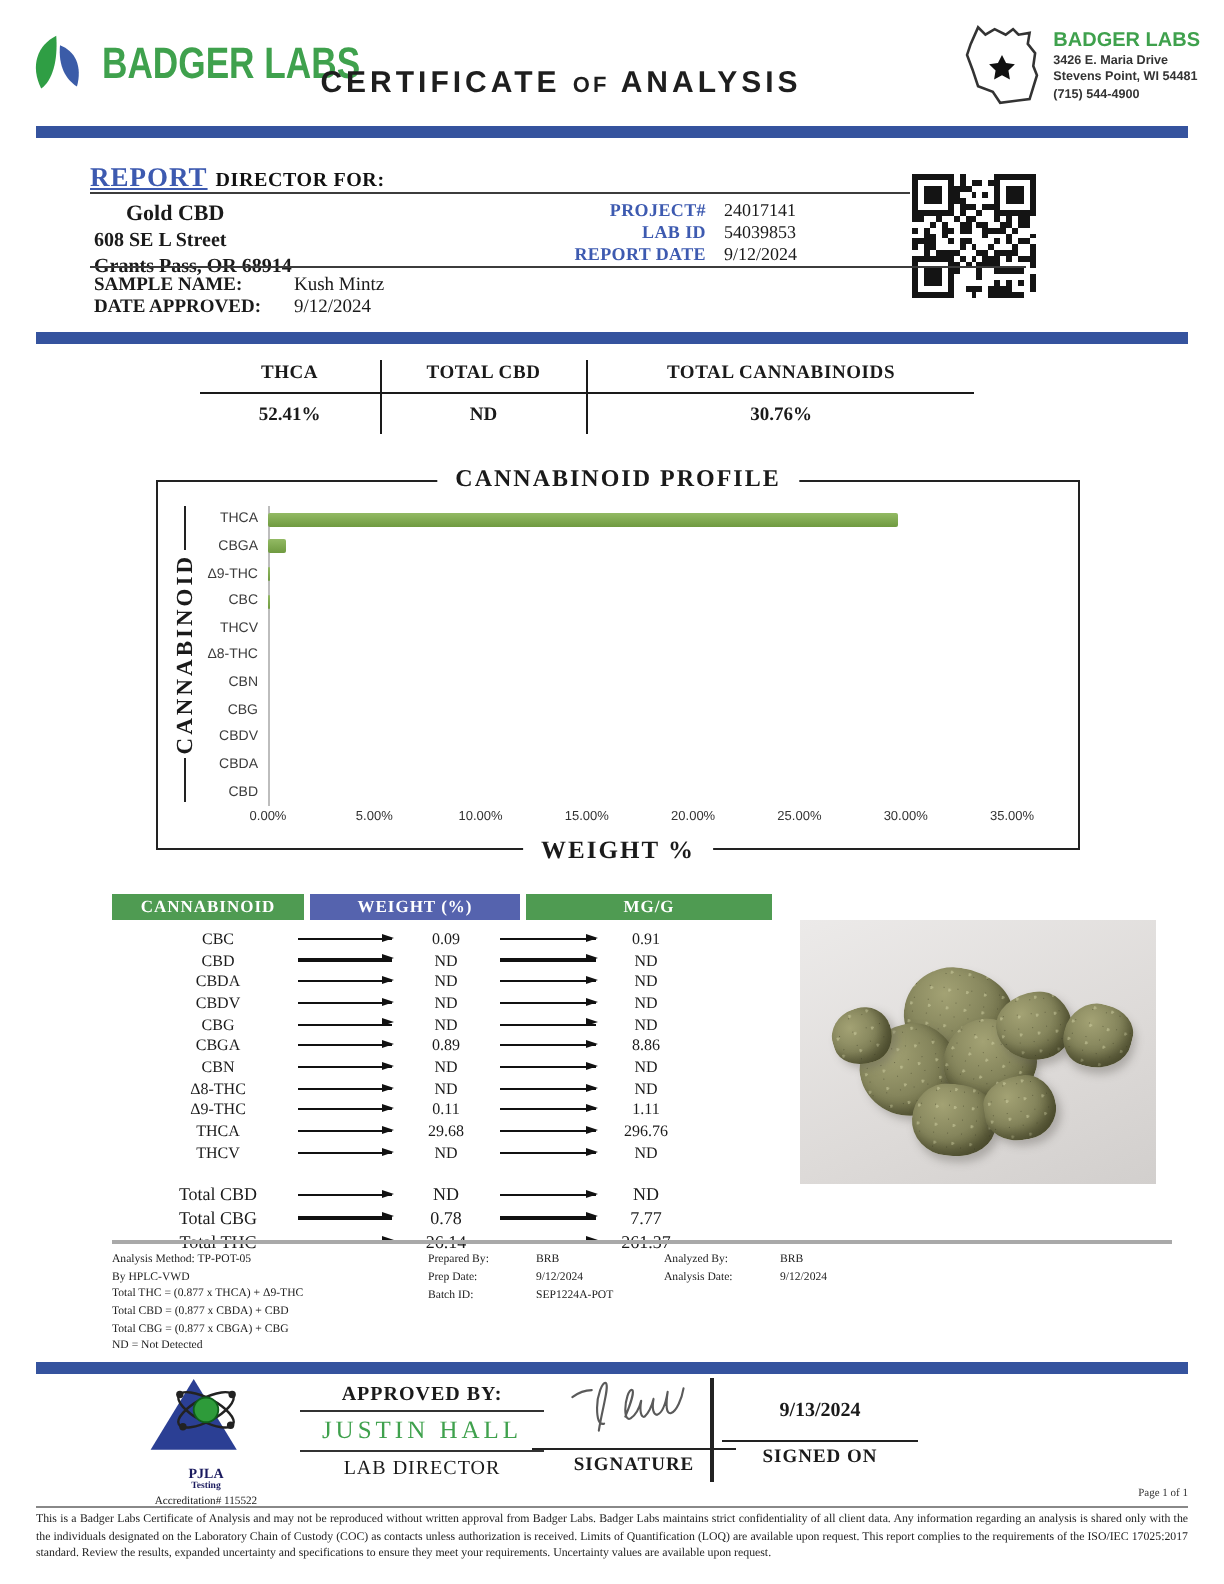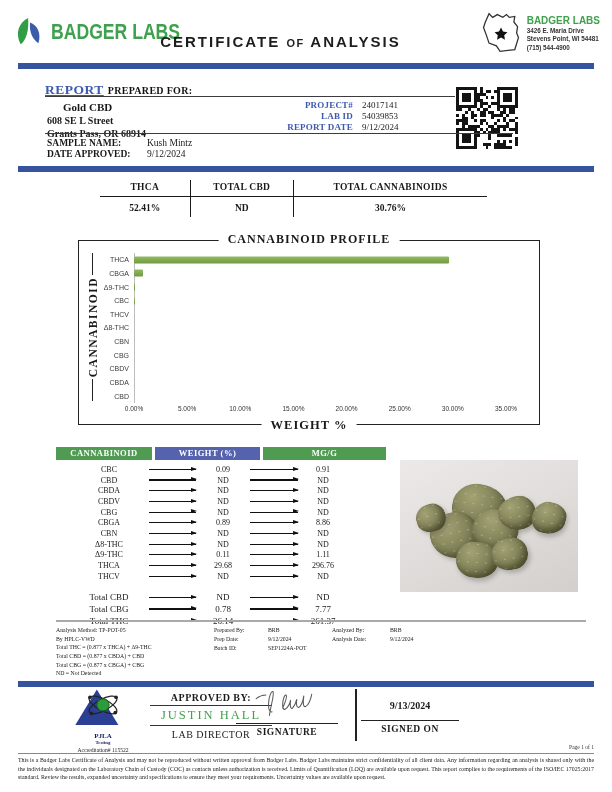--- a/index.html
+++ b/index.html
@@ -110,21 +110,21 @@
 
   
   .pjla{position:absolute;left:48px;top:688px;width:110px;text-align:center;line-height:1.15;}
   .pjla-name{font-weight:bold;font-size:7px;color:#1a1a5e;}
   .pjla-sub{font-weight:bold;font-size:4.8px;color:#1a1a5e;}
   .pjla-acc{font-size:5.6px;color:#222;margin-top:1px;}
   .approved{position:absolute;left:150px;top:692px;width:122px;text-align:center;}
   .app-label{font-weight:bold;font-size:10px;letter-spacing:.5px;border-bottom:1.5px solid #333;padding-bottom:2px;}
   .app-name{font-size:12.5px;color:#3fa14d;letter-spacing:2px;border-bottom:1.5px solid #333;padding:2px 0 2px;}
   .app-title{font-size:10px;padding-top:3px;letter-spacing:.5px;}
-  .sigblock{position:absolute;left:236px;top:688px;width:102px;text-align:center;}
+  .sigblock{position:absolute;left:266px;top:688px;width:102px;text-align:center;}
   .sigline{border-top:1.5px solid #222;margin-top:1px;}
   .siglabel{font-weight:bold;font-size:9.5px;letter-spacing:.5px;padding-top:3px;}
   .approval-vline{position:absolute;left:355px;top:689px;width:1.5px;height:52px;background:#222;}
   .dateblock{position:absolute;left:361px;top:692px;width:98px;text-align:center;}
   .date-val{font-weight:bold;font-size:10px;padding-top:8px;padding-bottom:9px;}
   .dateline{border-top:1.5px solid #222;}
 
   
   .pagelabel{position:absolute;right:18px;top:744px;font-size:5.5px;color:#333;}
   .footline{position:absolute;left:18px;right:18px;top:753px;border-top:1px solid #888;}
@@ -159,21 +159,21 @@
       <div class="addr-line">3426 E. Maria Drive</div>
       <div class="addr-line">Stevens Point, WI 54481</div>
       <div class="addr-line">(715) 544-4900</div>
     </div>
   </div>
 
   <div class="bar-blue" id="bar1"></div>
 
   <div class="report-head">
     <span class="report-word">REPORT</span>
-    <span class="report-suffix">PREPARED FOR:</span>
+    <span class="report-suffix">DIRECTOR FOR:</span>
   </div>
   <div class="rule" id="rule1"></div>
 
   <div class="client-block">
     <div class="client-name">Gold CBD</div>
     <div class="client-line">608 SE L Street</div>
     <div class="client-line">Grants Pass, OR 68914</div>
   </div>
 
   <div class="proj-block">

